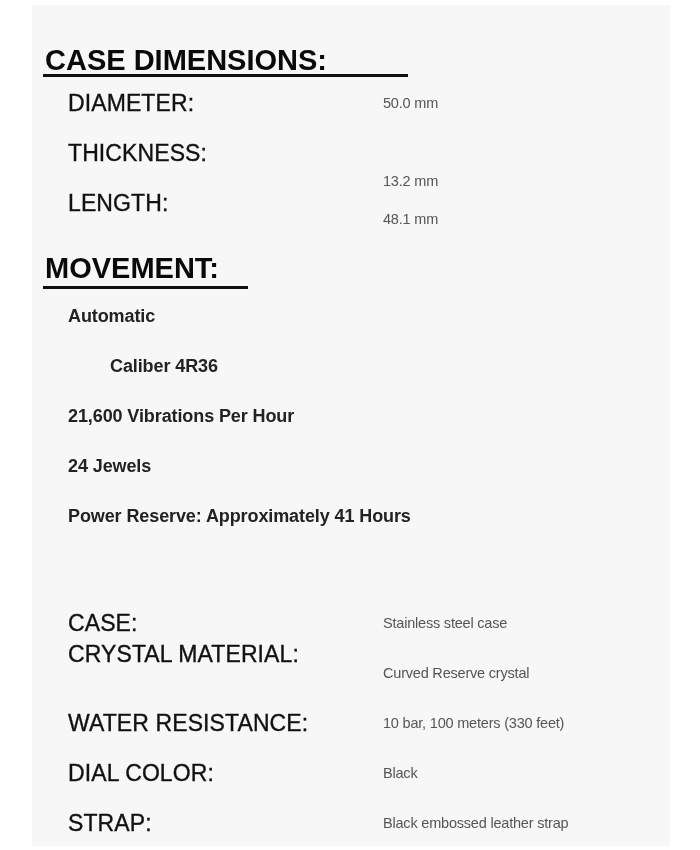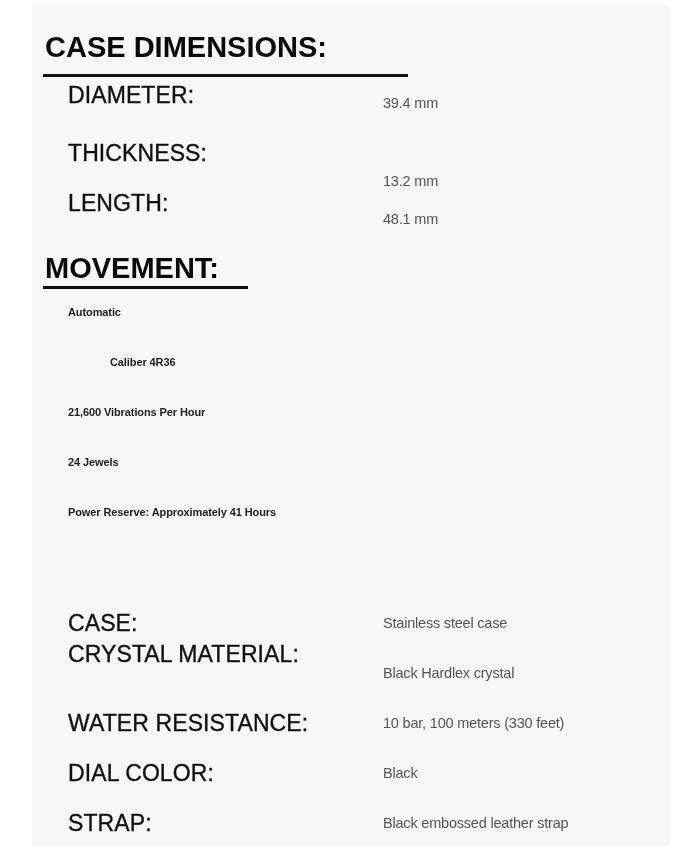--- a/index.html
+++ b/index.html
@@ -57,40 +57,40 @@
       font-size: 14.5px;
       color: #555555;
       white-space: nowrap;
       line-height: 1;
       letter-spacing: -0.2px;
     }
     .movement-item {
       position: absolute;
       left: 68px;
       font-family: "Liberation Sans", sans-serif;
-      font-size: 11px;
+      font-size: 18px;
       font-weight: bold;
       color: #222222;
       white-space: nowrap;
       line-height: 1;
       letter-spacing: -0.1px;
     }
   </style>
 </head>
 <body>
 
 <div class="panel"></div>
 
-<h2 class="section-heading" style="top:33px; font-size:29px;text-align:right;">CASE DIMENSIONS:</h2>
+<h2 class="section-heading" style="top:46px; font-size:29px;text-align:right;">CASE DIMENSIONS:</h2>
 <div class="heading-rule" style="top:74px; width:365px;"></div>
 
 <div>
   <div>
-    <span class="spec-label" style="top:84px;">DIAMETER:</span>
-    <span class="spec-value" style="top:96px;">39.4 mm</span>
+    <span class="spec-label" style="top:92px;">DIAMETER:</span>
+    <span class="spec-value" style="top:96px;">50.0 mm</span>
   </div>
   <div>
     <span class="spec-label" style="top:142px;">THICKNESS:</span>
     <span class="spec-value" style="top:146px;margin-top:28px;">13.2 mm</span>
   </div>
   <div>
     <span class="spec-label" style="top:192px;">LENGTH:</span>
     <span class="spec-value" style="top:212px;">48.1 mm</span>
   </div>
 </div>
@@ -106,21 +106,21 @@
   <span class="movement-item" style="top:507px;">Power Reserve: Approximately 41 Hours</span>
 </div>
 
 <div>
   <div>
     <span class="spec-label" style="top:612px;">CASE:</span>
     <span class="spec-value" style="top:616px;">Stainless steel case</span>
   </div>
   <div>
     <span class="spec-label" style="top:643px;">CRYSTAL MATERIAL:</span>
-    <span class="spec-value" style="top:666px;">Black Hardlex crystal</span>
+    <span class="spec-value" style="top:666px;">Curved Reserve crystal</span>
   </div>
   <div>
     <span class="spec-label" style="top:712px;">WATER RESISTANCE:</span>
     <span class="spec-value" style="top:716px;">10 bar, 100 meters (330 feet)</span>
   </div>
   <div>
     <span class="spec-label" style="top:762px;">DIAL COLOR:</span>
     <span class="spec-value" style="top:766px;">Black</span>
   </div>
   <div>

